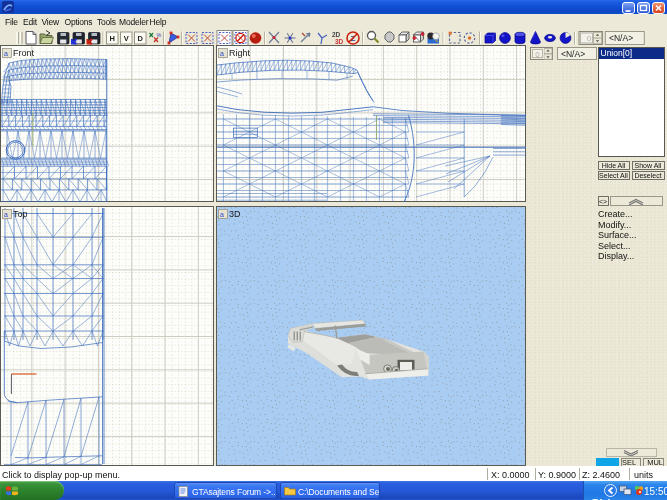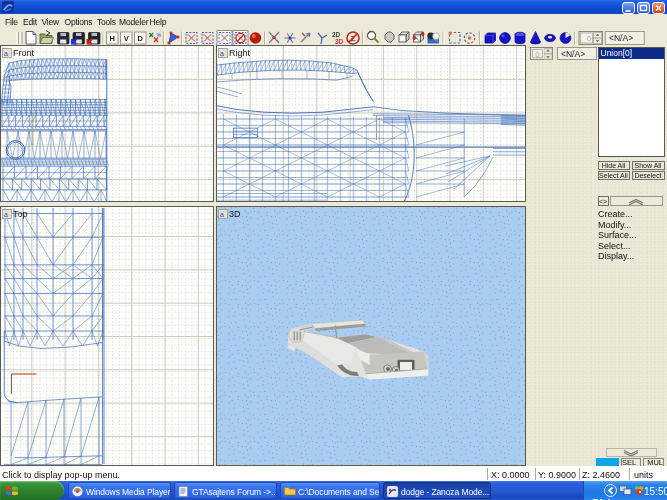--- a/index.html
+++ b/index.html
@@ -966,48 +966,32 @@
  <div class="abs" style="left:0;top:0;width:64px;height:19.5px;background:linear-gradient(180deg,#4da04a 0%,#389138 18%,#2c812c 55%,#247224 95%);border-radius:0 9px 9px 0;box-shadow:inset 0 1px 1px #7cc474">
   <svg class="abs" style="left:5px;top:3.5px" width="14" height="13" viewBox="0 0 14 13">
    <path d="M1,3.2 C2.5,2 4,2.2 6,3 L6,6.4 L1,6.4 z" fill="#e83a1e"></path>
    <path d="M7,3.2 C9,2.4 10.8,2.4 13,3.4 L13,6.4 L7,6.4 z" fill="#6ab43c"></path>
    <path d="M1,7.4 L6,7.4 L6,10.8 C4,11.4 2.5,11.2 1,10 z" fill="#3a6ee8"></path>
    <path d="M7,7.4 L13,7.4 L13,10.2 C10.8,11.4 9,11.4 7,10.8 z" fill="#f0b41e"></path>
   </svg>
   <span class="abs" style="left:21px;top:19px;font-size:10px;font-weight:bold;color:#fff;text-shadow:1px 1px 1px #1a4a1a">Start</span>
  </div>
 
- <div class="abs" style="left:68px;top:1.5px;width:103px;height:16.5px;background:linear-gradient(180deg,#5a92f8 0%,#3c78f0 20%,#2f6af0 70%,#2a60e0 100%);border-radius:2.5px;border:1px solid #1e48b0;color:#fff;font-size:8.5px;overflow:hidden;white-space:nowrap;letter-spacing:-0.1px">
-   <svg class="abs" style="left:3px;top:2.5px" width="11" height="11">
-        <circle cx="5.5" cy="5.5" r="5" fill="#f8f8f8"></circle>
-        <path d="M2,5.5 a3.5,3.5 0 0 1 7,0" fill="#e87820"></path>
-        <circle cx="5.5" cy="5.5" r="1.6" fill="#3a6ee8"></circle>
-      </svg>
-   <span class="abs" style="left:17px;top:3.5px">Windows Media Player</span>
- </div>
  <div class="abs" style="left:174px;top:1.5px;width:103px;height:16.5px;background:linear-gradient(180deg,#5a92f8 0%,#3c78f0 20%,#2f6af0 70%,#2a60e0 100%);border-radius:2.5px;border:1px solid #1e48b0;color:#fff;font-size:8.5px;overflow:hidden;white-space:nowrap;letter-spacing:-0.1px">
    <svg class="abs" style="left:3px;top:2.5px" width="11" height="11">
         <rect x="1" y="0.5" width="8.5" height="10" fill="#f4f4f4" stroke="#888" stroke-width="0.7"></rect>
         <path d="M2.5,3 h5 M2.5,5 h5 M2.5,7 h4" stroke="#3a6ee8" stroke-width="0.8"></path>
       </svg>
    <span class="abs" style="left:17px;top:3.5px">GTAsajtens Forum -&gt;...</span>
  </div>
  <div class="abs" style="left:280px;top:1.5px;width:100px;height:16.5px;background:linear-gradient(180deg,#5a92f8 0%,#3c78f0 20%,#2f6af0 70%,#2a60e0 100%);border-radius:2.5px;border:1px solid #1e48b0;color:#fff;font-size:8.5px;overflow:hidden;white-space:nowrap;letter-spacing:-0.1px">
    <svg class="abs" style="left:3px;top:3px" width="12" height="10">
         <path d="M0.5,1.5 h4 l1,1.5 h6 v6 h-11 z" fill="#f4c842" stroke="#a07818" stroke-width="0.7"></path>
       </svg>
    <span class="abs" style="left:17px;top:3.5px">C:\Documents and Se...</span>
- </div>
- <div class="abs" style="left:383px;top:1.5px;width:108px;height:16.5px;background:linear-gradient(180deg,#1a3f9e 0%,#1c47b4 30%,#2050c4 100%);border-radius:2.5px;border:1px solid #12306e;color:#fff;font-size:8.5px;overflow:hidden;white-space:nowrap;letter-spacing:-0.1px">
-   <svg class="abs" style="left:3px;top:2.5px" width="11" height="11">
-        <rect width="11" height="11" rx="2" fill="#e8e8f4"></rect>
-        <path d="M2,8 Q5.5,2 9,4.5" stroke="#2244cc" stroke-width="1.4" fill="none"></path>
-        <circle cx="3" cy="4" r="1.2" fill="#cc3322"></circle>
-      </svg>
-   <span class="abs" style="left:17px;top:3.5px">dodge - Zanoza Mode...</span>
  </div>
 
  <div class="abs" style="left:583px;top:0;width:84px;height:19.5px;background:linear-gradient(180deg,#53a6f2 0%,#2a84ea 15%,#1f78e4 60%,#1a66c8 100%);border-left:1px solid #1a50b0"></div>
  <div class="abs" style="left:584px;top:0;width:83px;height:19.5px;background:linear-gradient(180deg,#53a6f2 0%,#2a84ea 20%,#1f78e4 70%,#2a84ea 100%)"></div>
  <span class="abs" style="left:590px;top:14px;font-size:15px;color:#fff">SV</span>
  <svg class="abs" style="left:604px;top:3px" width="13" height="13">
       <circle cx="6.5" cy="6.5" r="6" fill="#2a7ae8" stroke="#e8f0ff" stroke-width="1"></circle>
       <path d="M8.5,3.5 L5,6.5 L8.5,9.5" stroke="#fff" stroke-width="1.8" fill="none"></path>
     </svg>
  <svg class="abs" style="left:619px;top:4px" width="13" height="11">

